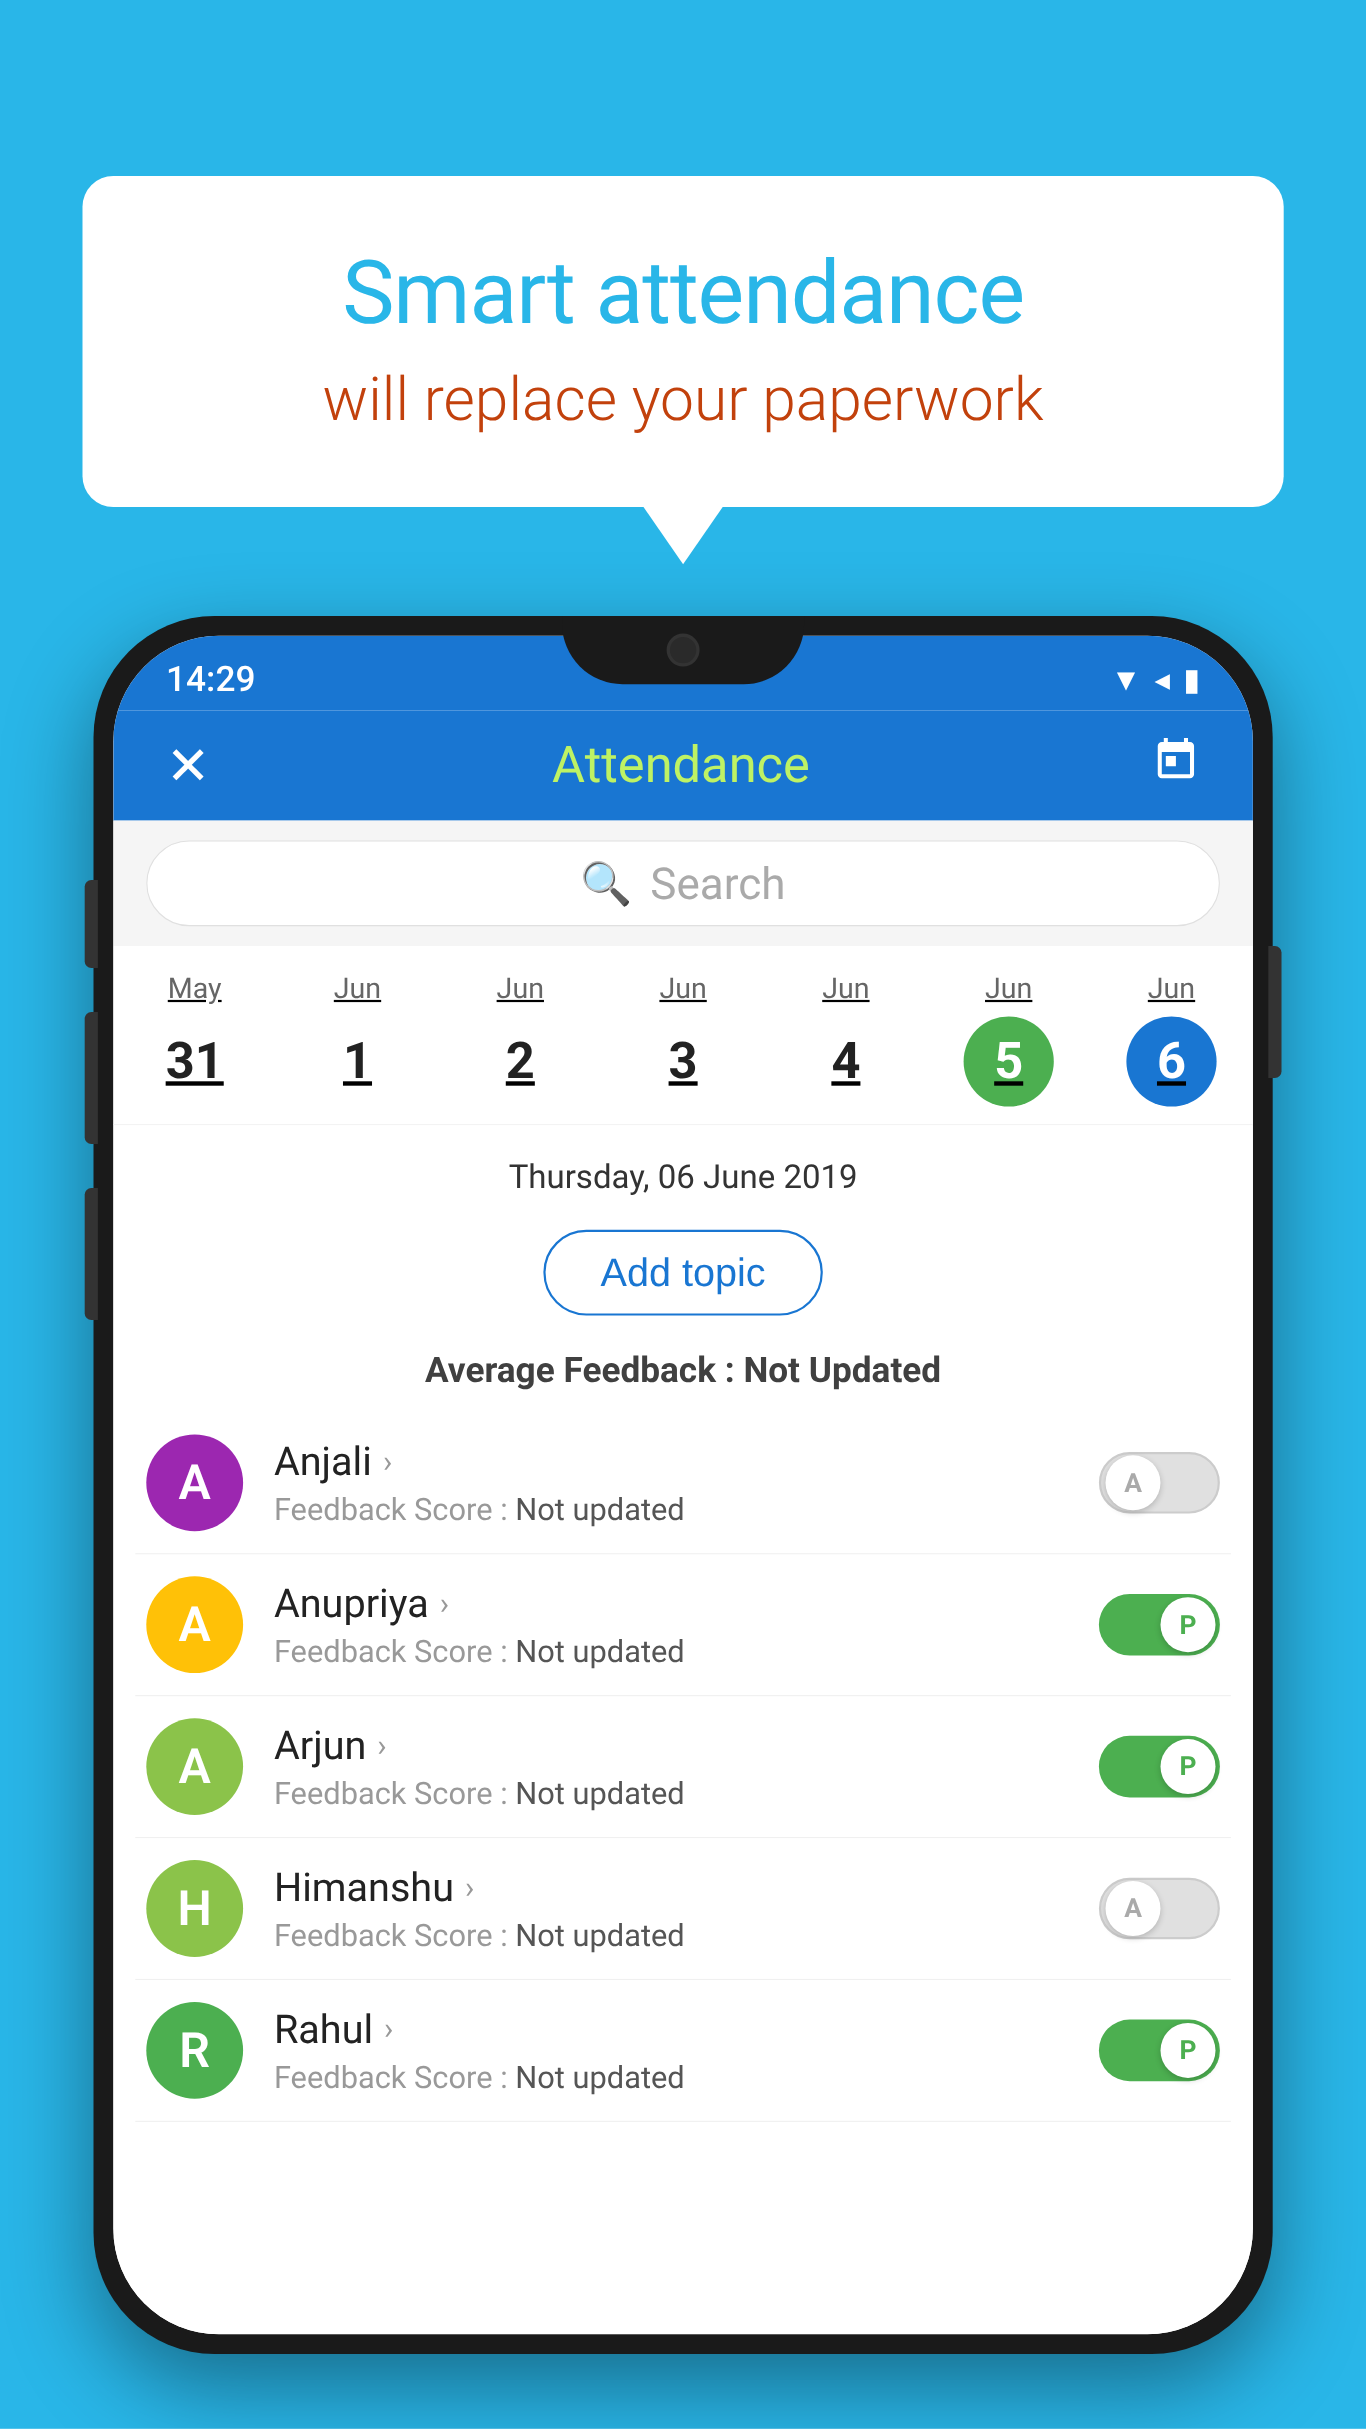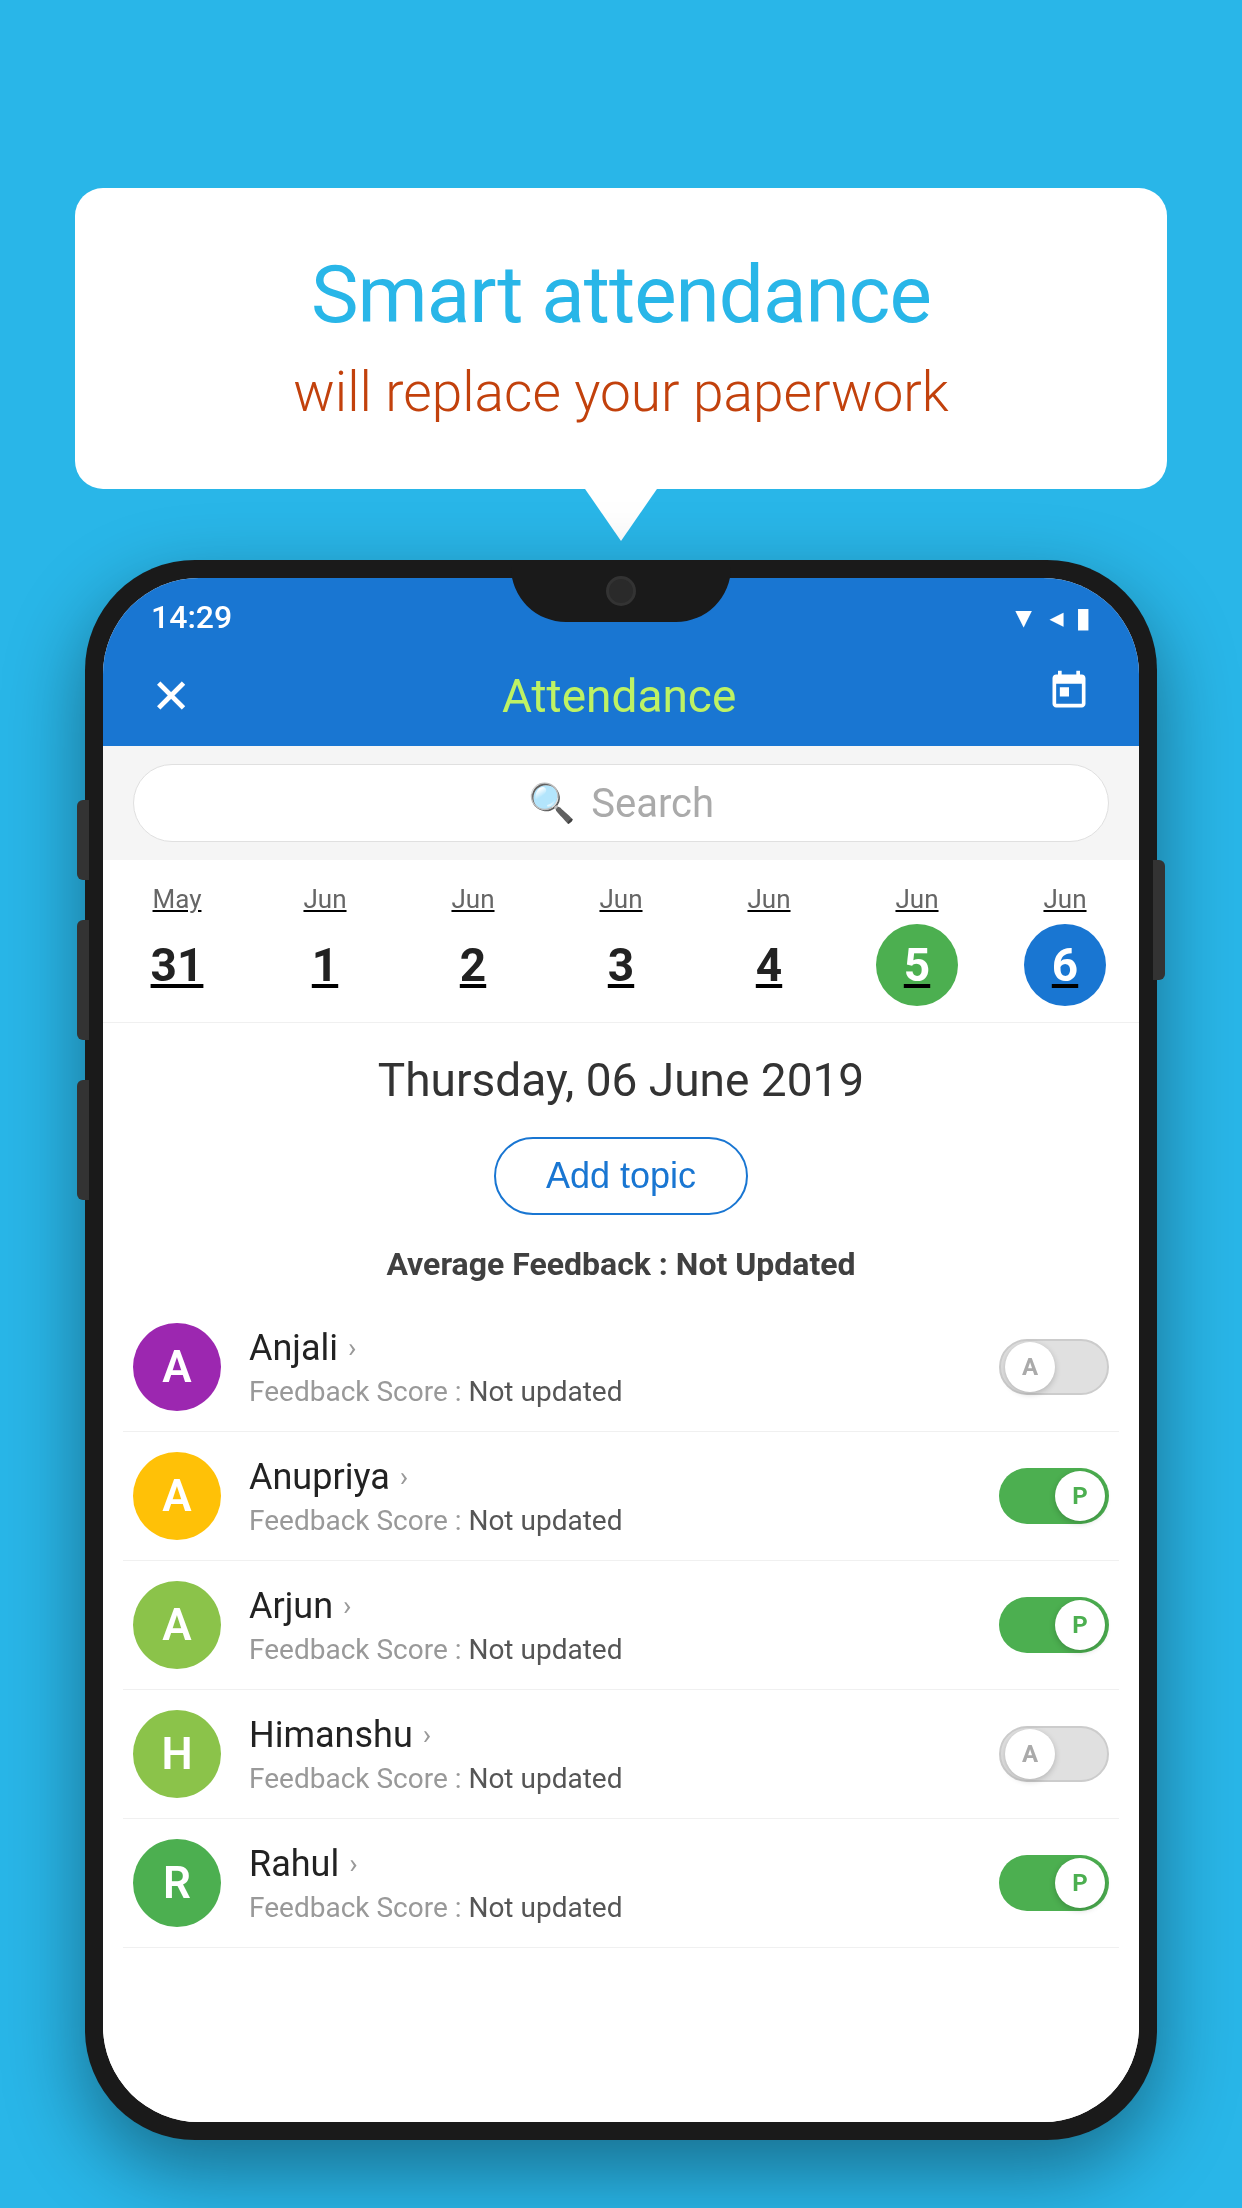--- a/index.html
+++ b/index.html
@@ -12,21 +12,20 @@
       overflow: hidden;
       position: relative;
     }
 
     
     .speech-bubble-container {
       position: absolute;
       top: 160px;
       left: 75px;
       right: 75px;
-      margin-top: 28px;
     }
 
     .speech-bubble {
       background: white;
       border-radius: 28px;
       padding: 60px 70px 65px;
       text-align: center;
       position: relative;
     }
 
@@ -241,21 +240,21 @@
 
     
     .content-area {
       background: white;
       flex: 1;
       overflow: hidden;
     }
 
     .selected-date-text {
       text-align: center;
-      font-size: 46px;
+      font-size: 30px;
       color: #333;
       padding: 30px 20px 20px;
     }
 
     .add-topic-container {
       text-align: center;
       padding: 10px;
     }
 
     .add-topic-btn {

